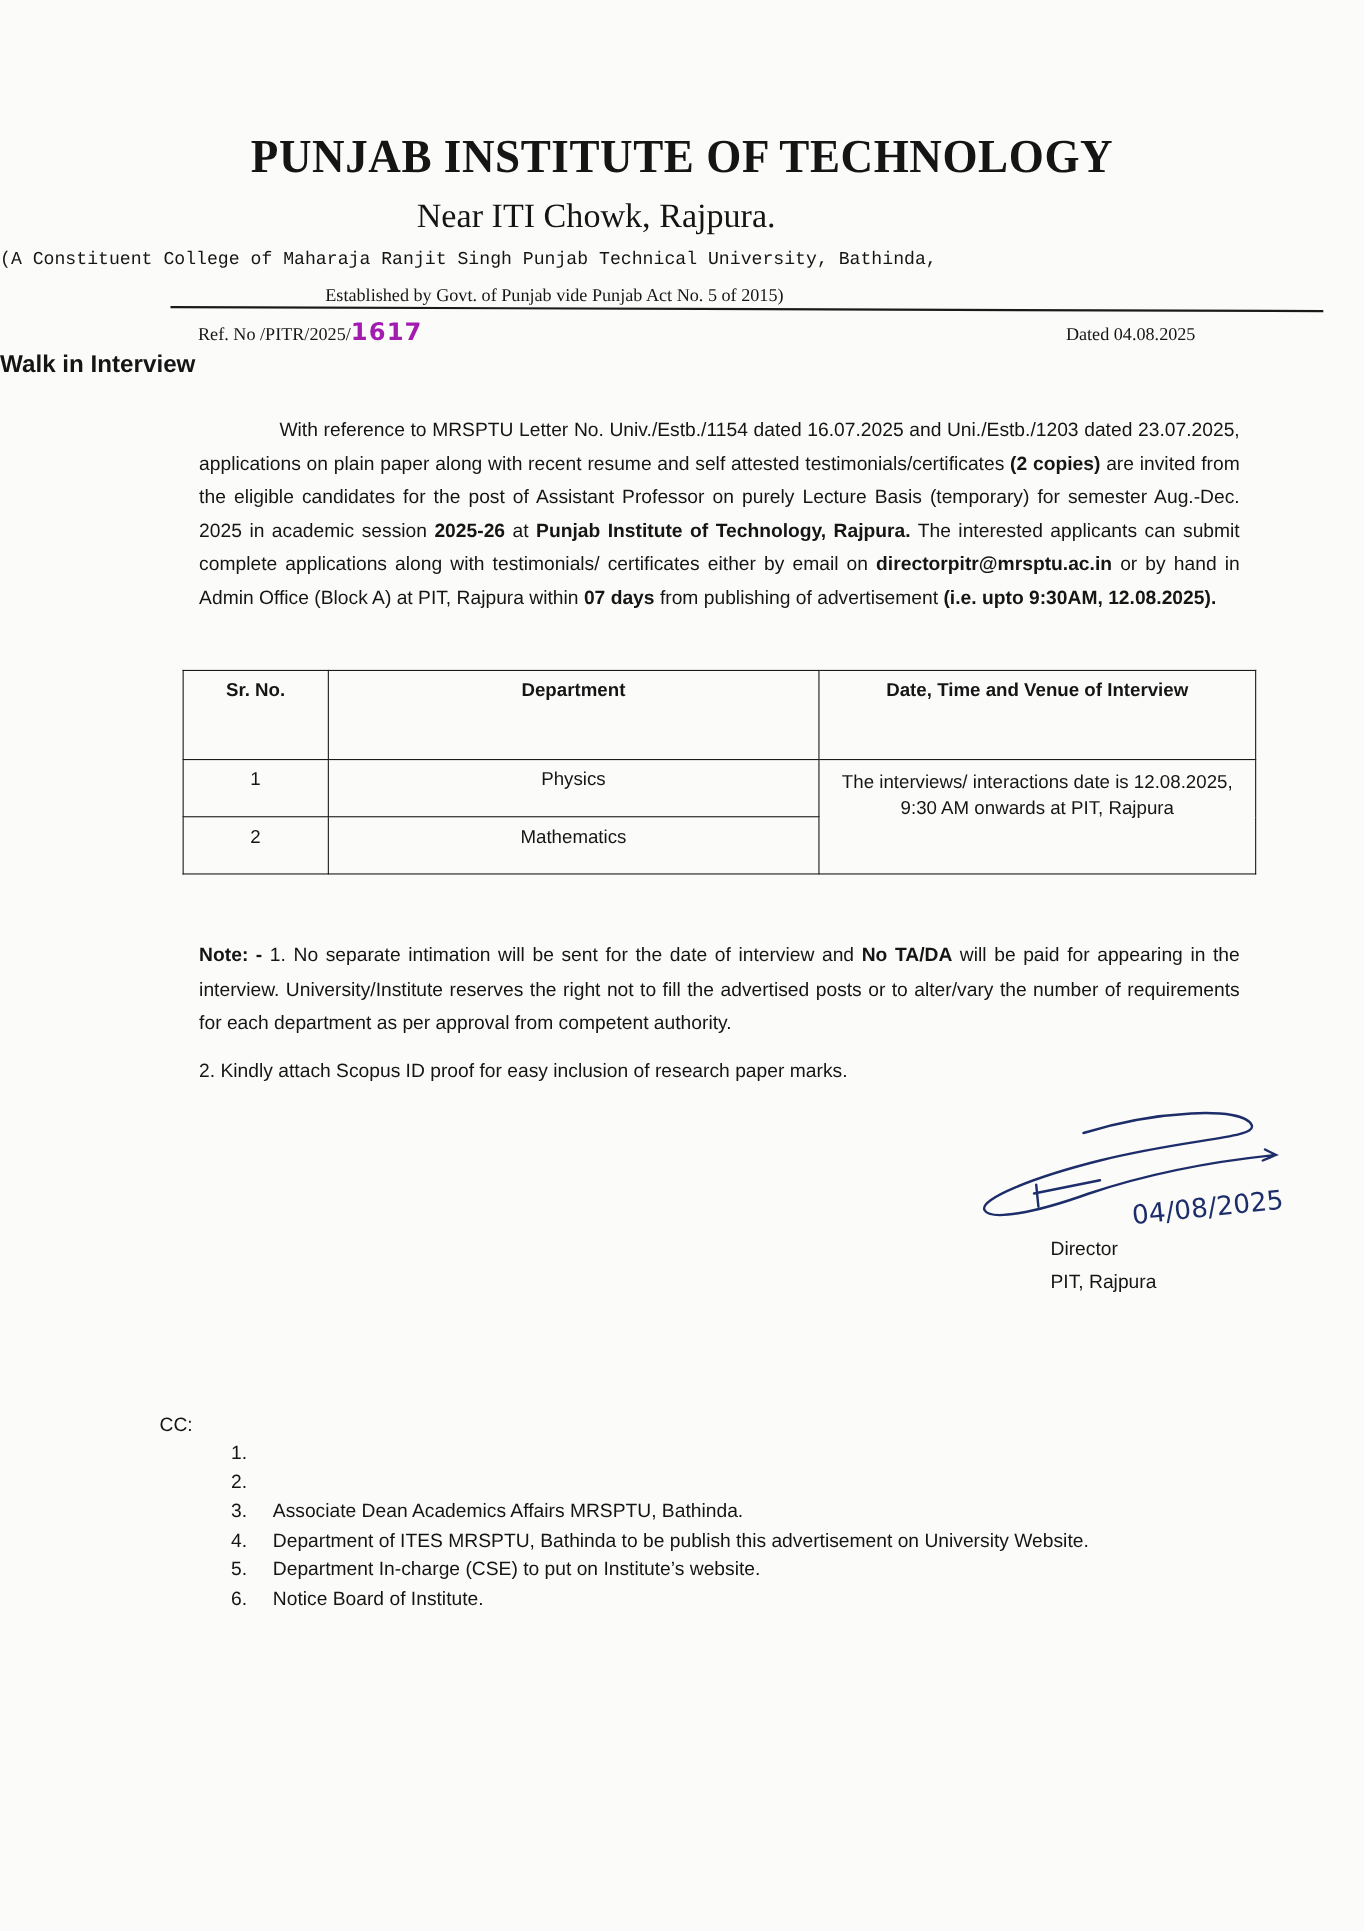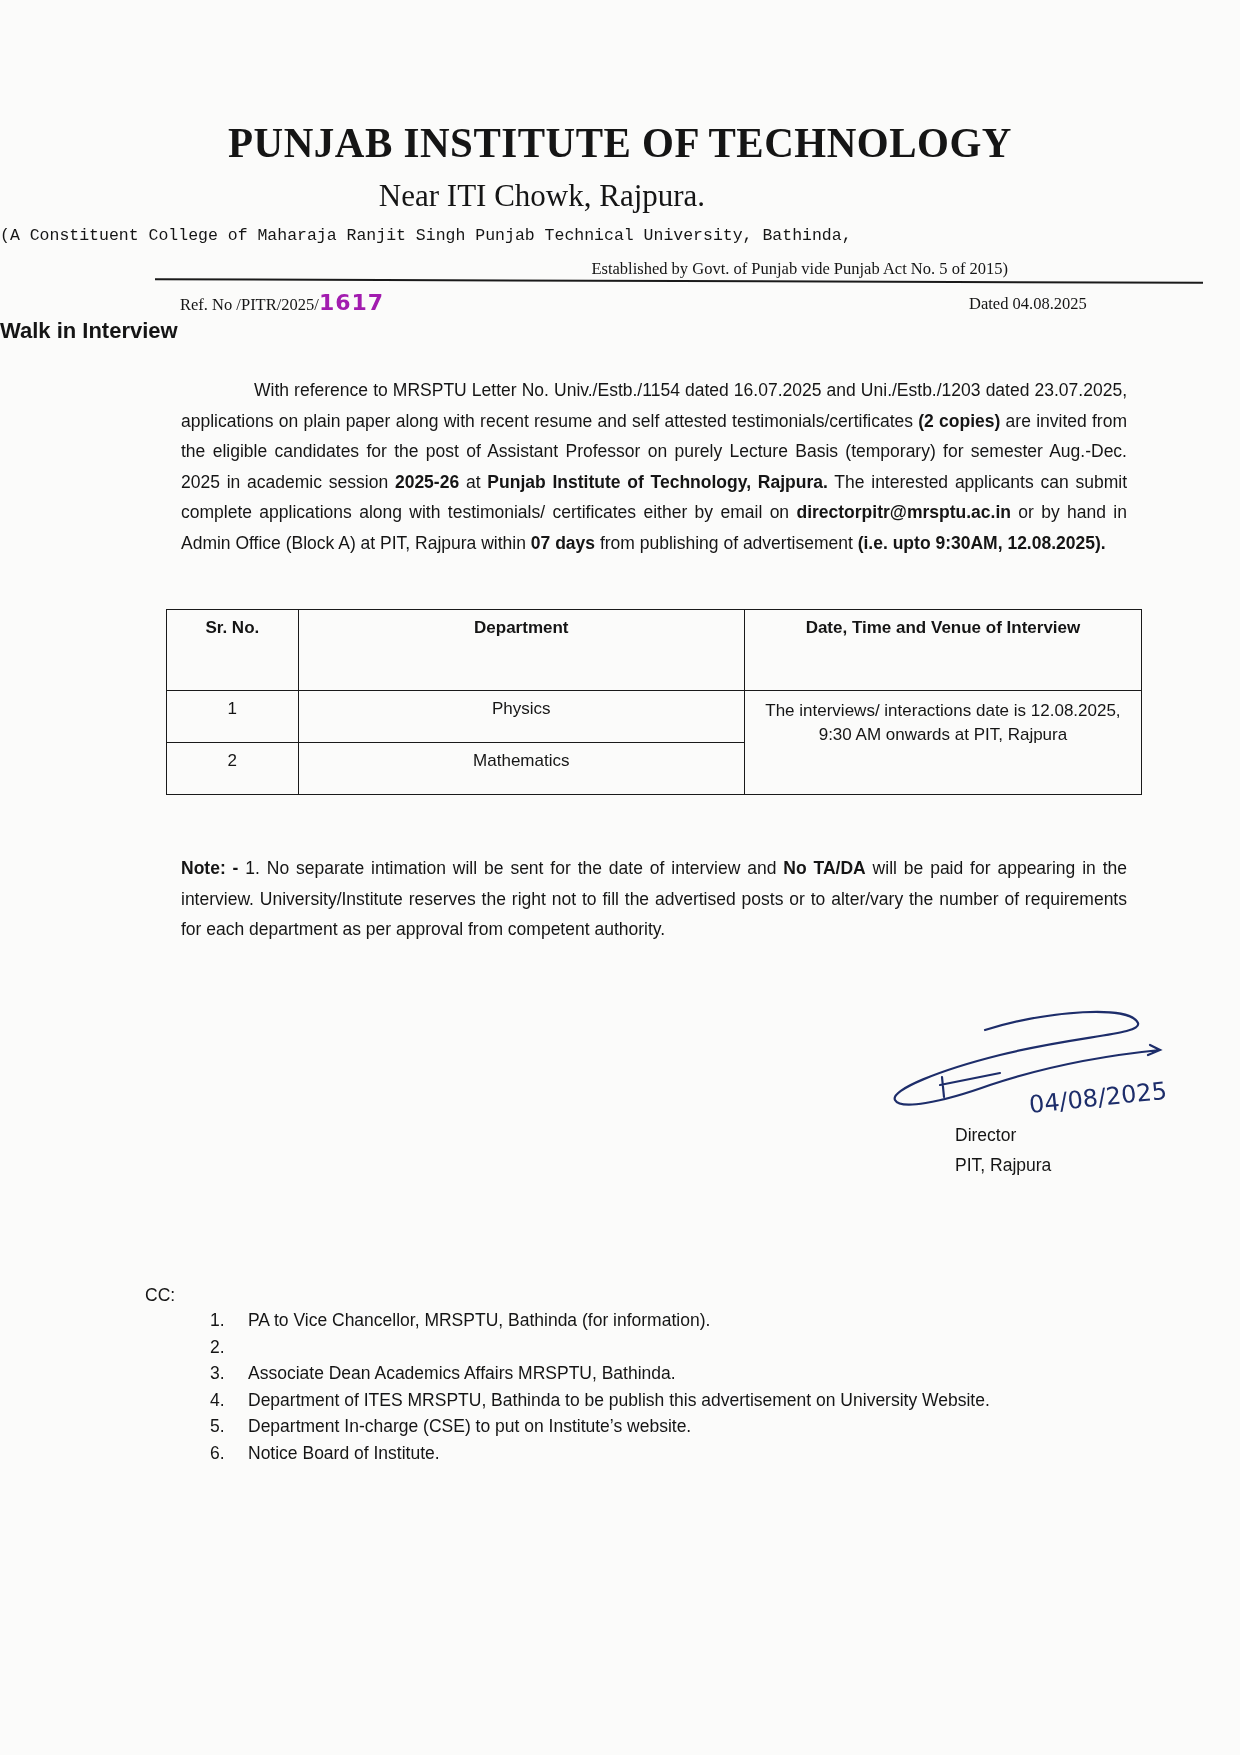--- a/index.html
+++ b/index.html
@@ -20,21 +20,21 @@
   .subtitle {
     position: absolute; left: 0; width: 1084px; top: 178px; text-align: center;
     font-size: 31px;
   }
   .affil1 {
     position: absolute; left: 0; width: 1024px; top: 226px; 
     font-size: 16.5px;
     font-family: Liberation Mono, monospace;
   }
   .affil2 {
-    position: absolute; left: 0; width: 1008px; top: 259px; text-align: right;
+    position: absolute; left: 0; width: 1008px; top: 259px; text-align: center;
     font-size: 16.5px;
   }
   .rule {
     position: absolute; left: 155px; width: 1048px; top: 280px; height: 2px; background: #1a1a1a;
     transform: rotate(0.2deg);
   }
   .ref {
     position: absolute; left: 180px; top: 290px; font-size: 16.5px;
   }
   .ref .handwritten {
@@ -130,37 +130,37 @@
     <tr>
       <td class="row2">2</td>
       <td class="row2">Mathematics</td>
     </tr>
   </tbody>
     </table>
 
   <div class="note sans">
     <b>Note: -</b><span> 1. No separate intimation will be sent for the date of interview and </span><b>No TA/DA</b><span> will be paid for appearing in the interview. University/Institute reserves the right not to fill the advertised posts or to alter/vary the number of requirements for each department as per approval from competent authority.</span>
   </div>
+  <div class="note2 sans">2.  Kindly attach Scopus ID proof for easy inclusion of research paper marks.</div>
 
   <svg class="signature" viewBox="0 0 300 120">
     <path d="M105 25 C 170 5, 250 0, 258 18 C 262 30, 200 30, 120 50 C 60 65, 10 85, 15 95 C 20 105, 60 98, 110 80 C 170 60, 230 50, 280 45 M270 40 L280 45 L268 50" fill="none" stroke="#1d2d6a" stroke-width="2.2" stroke-linecap="round"></path>
     <path d="M60 80 L120 68 M62 72 L64 92" fill="none" stroke="#1d2d6a" stroke-width="2.2" stroke-linecap="round"></path>
     <text x="150" y="108" font-family="DejaVu Sans, sans-serif" font-size="24" fill="#1d2d6a" transform="rotate(-6 150 108)">04/08/2025</text>
   </svg>
 
   <div class="director sans">
     <div>Director</div>
     <div>PIT, Rajpura</div>
   </div>
 
   <div class="cc-label sans">CC:</div>
   <ul class="cc-list sans">
     <li>
         <span class="num">1.</span>
-        <span>PA to Vice Chancellor, MRSPTU, Bathinda (for information).</span>
       </li>
     <li>
         <span class="num">2.</span>
       </li>
     <li>
         <span class="num">3.</span>
         <span>Associate Dean Academics Affairs MRSPTU, Bathinda.</span>
       </li>
     <li>
         <span class="num">4.</span>

